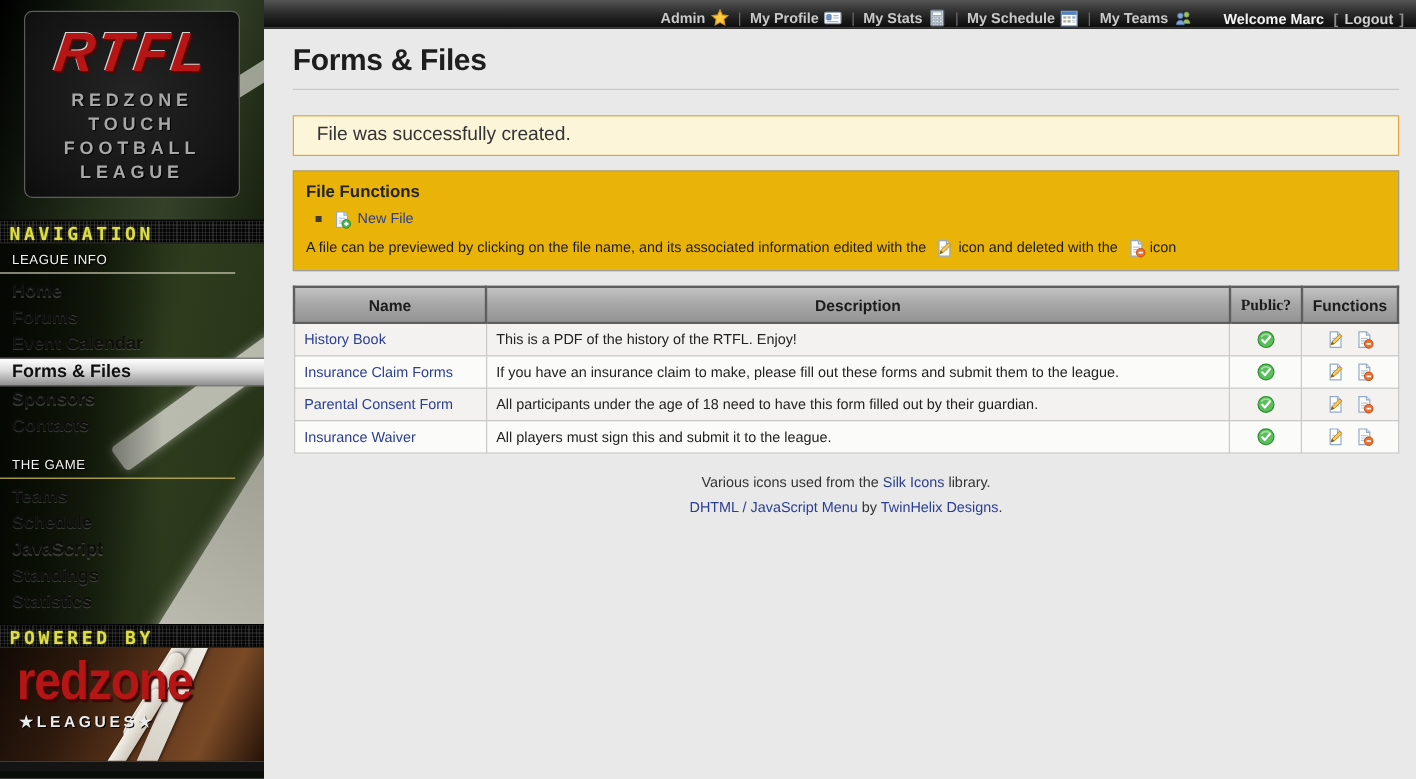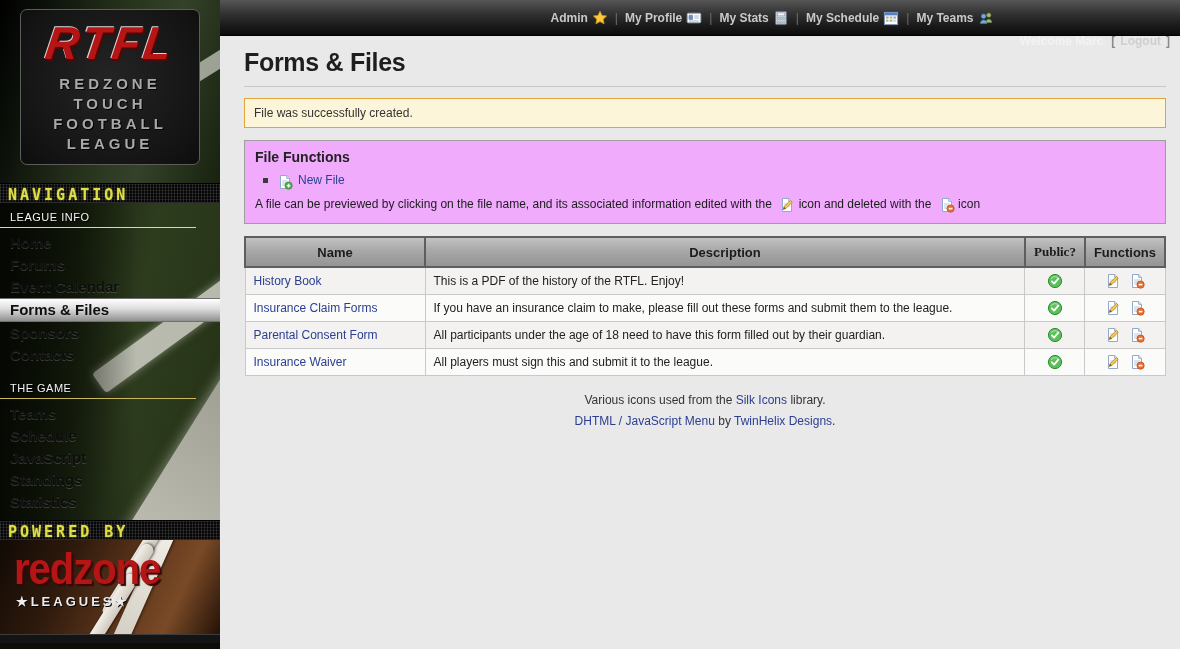--- a/index.html
+++ b/index.html
@@ -106,21 +106,21 @@
   .rz-sub {
     position:absolute; left:16px; top:54px; z-index:2;
     color:#ECECEC; font-size:13px; font-weight:bold; letter-spacing:3px;
     text-shadow:1px 1px 0 #000;
   }
   .sidebar-bottom-strip { height:9px; background:#141414; border-top:1px solid #3c3c3c; }
 
   
   .main { margin-left:220px; height:649px; background:#E9E9E9; }
   .topbar {
-    height:36px; display:flex; align-items:center; justify-content:flex-end;
+    height:24px; display:flex; align-items:flex-end; justify-content:flex-end;
     padding:0 10px;
     background:linear-gradient(180deg,#565656 0%,#333 38%,#1b1b1b 72%,#0c0c0c 100%);
     border-bottom:1px solid #000;
   }
   .topbar-menu { display:flex; align-items:center; }
   .tb-item {
     display:flex; align-items:center; gap:4px; cursor:pointer; text-decoration:none;
     color:var(--topbar_text,#C9C9C9); font-size:12px; font-weight:bold; white-space:nowrap;
   }
   .tb-sep { color:#6E6E6E; margin:0 7px; font-size:12px; }
@@ -128,27 +128,27 @@
   .welcome { color:#F3F3F3; font-size:12px; font-weight:bold; margin-right:8px; white-space:nowrap; }
   .bracket { color:#8A8A8A; font-size:12px; font-weight:bold; }
   .logout { color:#CFCFCF; font-size:12px; font-weight:bold; margin:0 5px; cursor:pointer; text-decoration:none; }
 
   .content { padding:0 14px 0 24px; }
   h1.page-title {
     margin:12px 0 0; font-size:25px; font-weight:bold; color:#1E1E1E;
     letter-spacing:-.3px; padding-bottom:9px; border-bottom:1px solid #C7C7C7;
   }
   .flash {
-    margin-top:11px; padding:7px 9px;
+    margin-top:21px; padding:7px 19px;
     background:var(--flash_bg,#FCF5D9); border:1px solid var(--flash_border,#DFA43C);
-    font-size:12px; color:#333;
+    font-size:16px; color:#333;
   }
   .panel {
     margin-top:12px; padding:8px 10px 10px;
-    background:#f0abfc; border:1px solid #9E9E9E;
+    background:#eab308; border:1px solid #9E9E9E;
   }
   .panel-title { font-size:14px; font-weight:bold; color:#222; }
   .panel-item { display:flex; align-items:center; margin:7px 0 0 6px; }
   .bullet { width:5px; height:5px; background:#3a3a3a; display:inline-block; margin:0 9px 0 2px; }
   .link { color:var(--link,#2B3E92); font-size:12px; text-decoration:none; cursor:pointer; }
   .panel-item .link { margin-left:5px;text-align:center; }
   .panel-help { margin:9px 0 0; font-size:12px; color:#1C1C1C; }
   .i16 { width:16px; height:16px; display:inline-block; vertical-align:middle; }
   .panel-help .i16 { margin:0 2px; }
 
@@ -159,21 +159,21 @@
     background:linear-gradient(180deg,#C2C2C2 0%,#A8A8A8 45%,#949494 100%);
     border:2px solid #5E5E5E;
     font-size:13px; font-weight:bold; color:#1C1C1C;
     padding:6px 8px; text-align:center;
   }
   table.files-table td {
     border:1px solid #C9C9C9; padding:5px 8px; font-size:12px; color:#222;
     background:#FBFBFA;
   }
   table.files-table tbody tr:nth-child(odd) td { background:#F3F2F0; }
-  .col-name { width:180px; }
+  .col-name { width:160px; }
   .col-public { width:58px;font-family:Liberation Serif, serif; }
   .col-fn { width:70px; }
   .td-public, .td-fn { text-align:center; }
   .td-fn a { cursor:pointer; margin:0 2px; display:inline-block; }
   .rowlink { color:var(--link,#2B3E92); font-size:12px; text-decoration:none; cursor:pointer; }
 
   p.credit { text-align:center; font-size:12px; color:#333; margin:17px 0 0; }
   p.credit + p.credit { margin-top:7px; }
 </style>
 </head>

